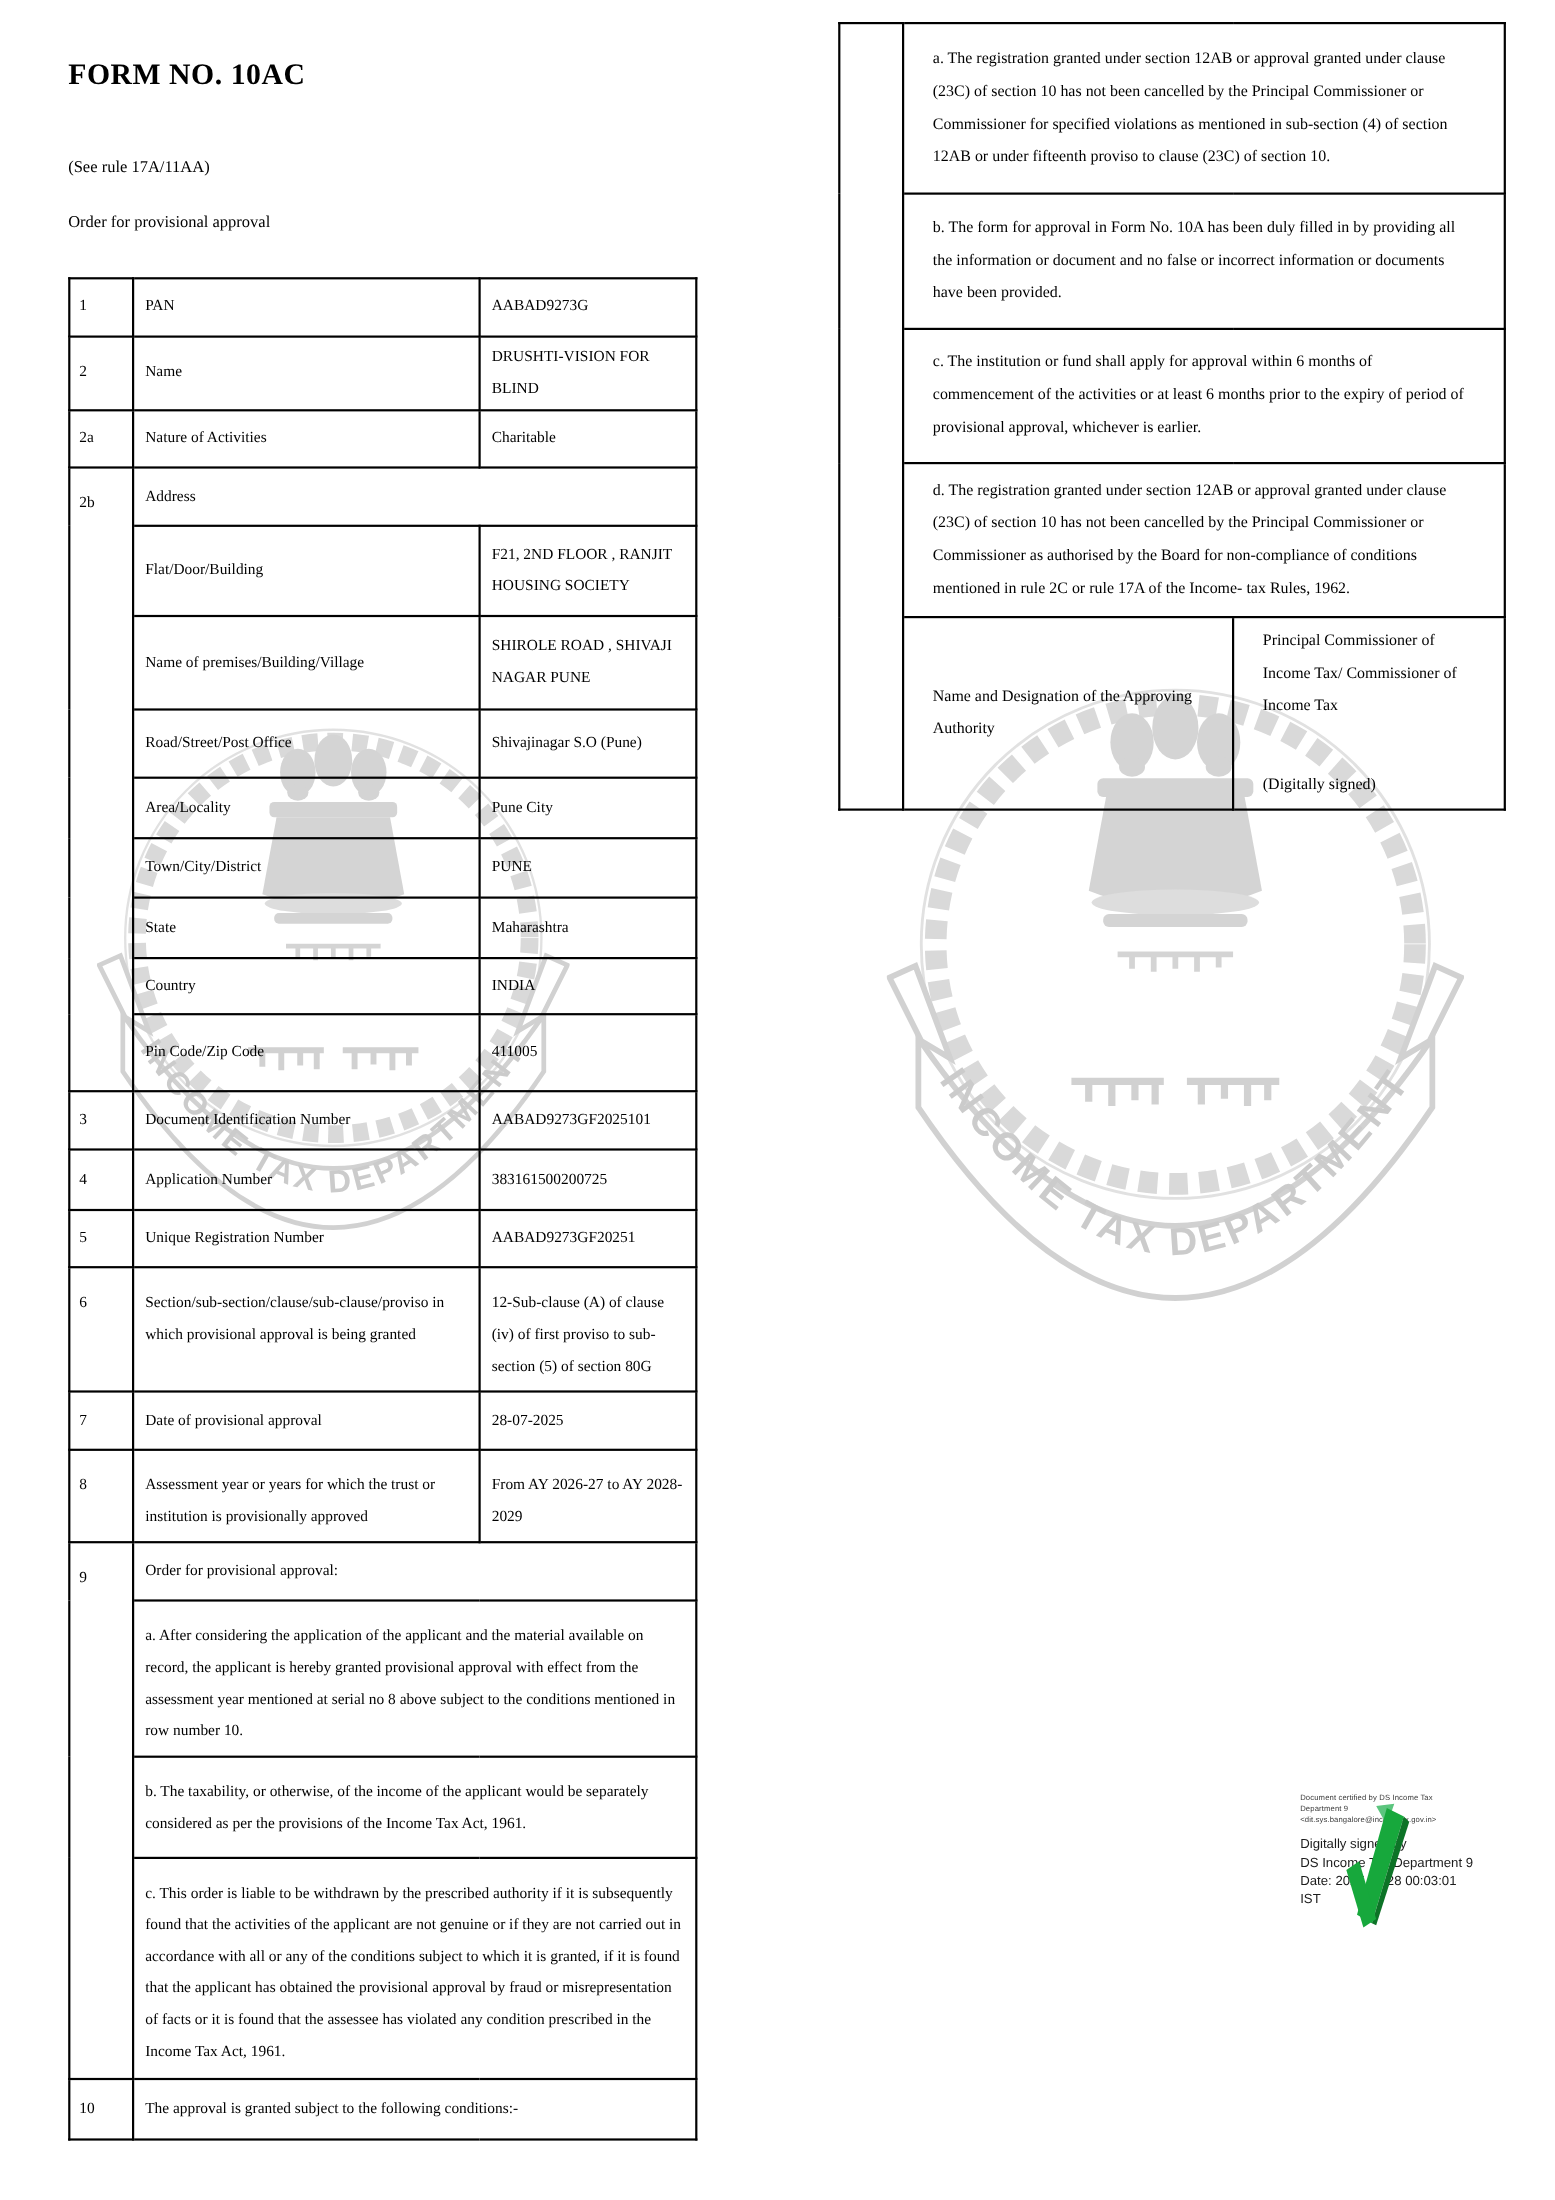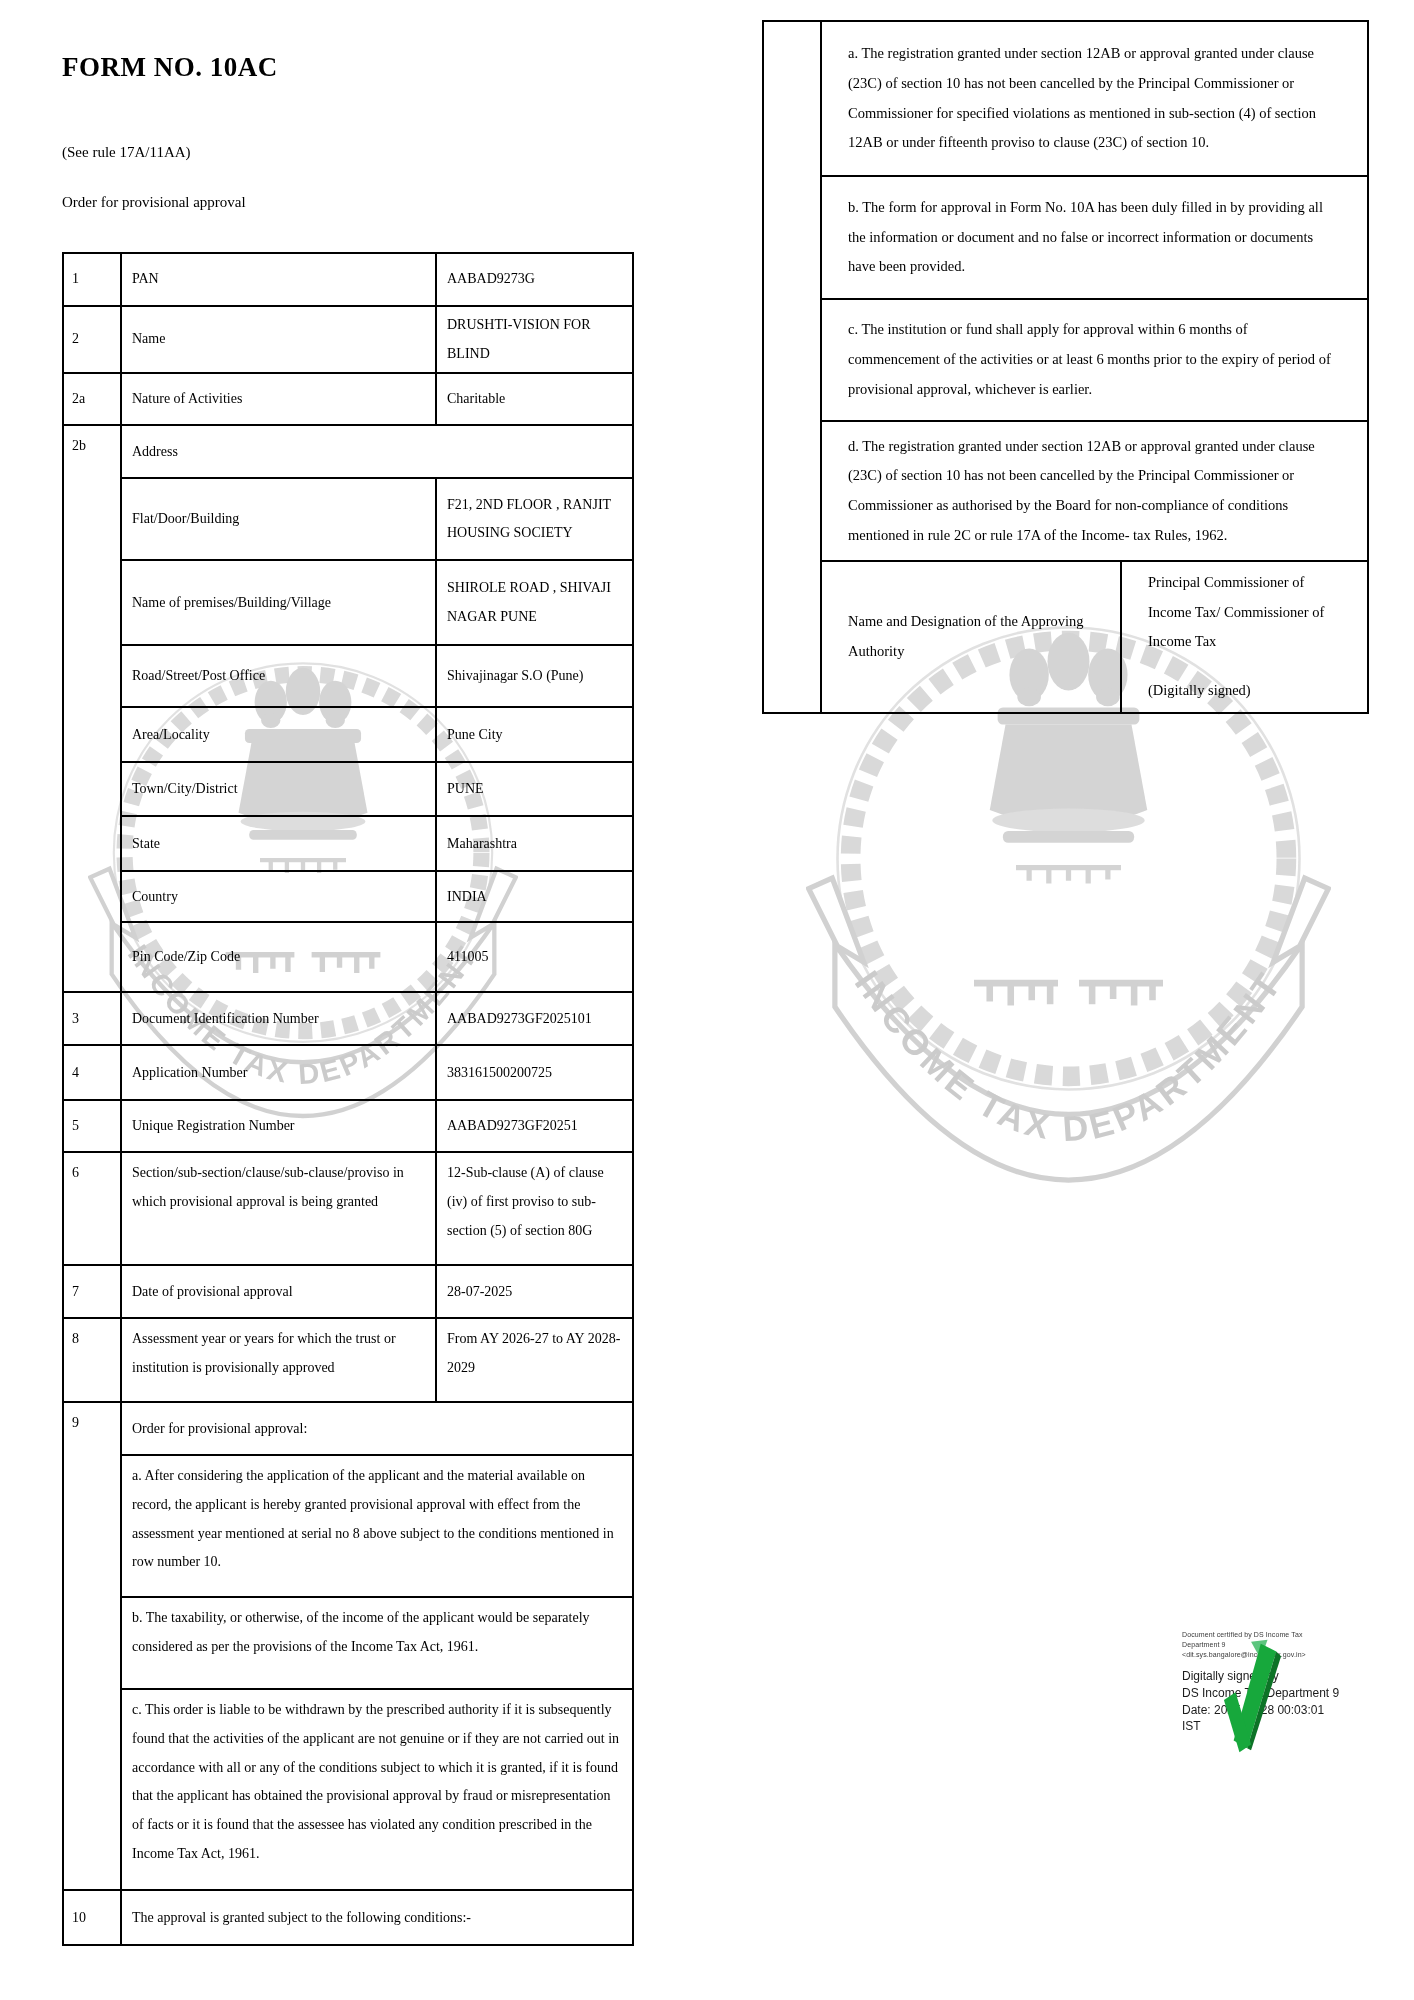--- a/index.html
+++ b/index.html
@@ -13,25 +13,25 @@
   .doc-header{left:62px;width:570px;z-index:2;}
   .form-title{top:52px;font-size:27px;font-weight:bold;letter-spacing:.5px;}
   .form-rule{top:144px;font-size:15px;}
   .form-order{top:194px;font-size:15px;}
   
   table{border-collapse:collapse;table-layout:fixed;background:transparent;}
   td{border:2px solid #000;font-size:14px;line-height:2.05;padding:4px 10px;
      vertical-align:middle;word-wrap:break-word;}
   .left-table{left:62px;top:252px;width:570px;z-index:1;}
   .left-table td.num{padding-left:8px;}
-  .left-table td.vtop{vertical-align:top;padding-top:6px;}
+  .left-table td.vtop{vertical-align:top;padding-top:18px;}
   .right-table{left:762px;top:20px;width:605px;z-index:1;}
   .right-table td{font-size:14.5px;line-height:2.05;padding:6px 26px;}
   .right-table td.spacer{padding:0;}
-  .auth-note{margin-top:19px;}
+  .auth-note{margin-top:42px;}
   
   .wm{z-index:0;opacity:.95;}
   .wm-left{left:88px;top:600px;width:430px;}
   .wm-right{left:806px;top:550px;width:525px;}
   
   .sig-block{left:1182px;top:1630px;width:175px;z-index:2;
     font-family:"Liberation Sans","DejaVu Sans",sans-serif;}
   .sig-cert{font-size:7px;line-height:1.45;color:#3a3a3a;letter-spacing:.1px;}
   .sig-main{margin-top:8px;font-size:12px;line-height:1.38;color:#1c1c1c;}
   .sig-check{left:1222px;top:1638px;width:62px;height:118px;z-index:3;}

